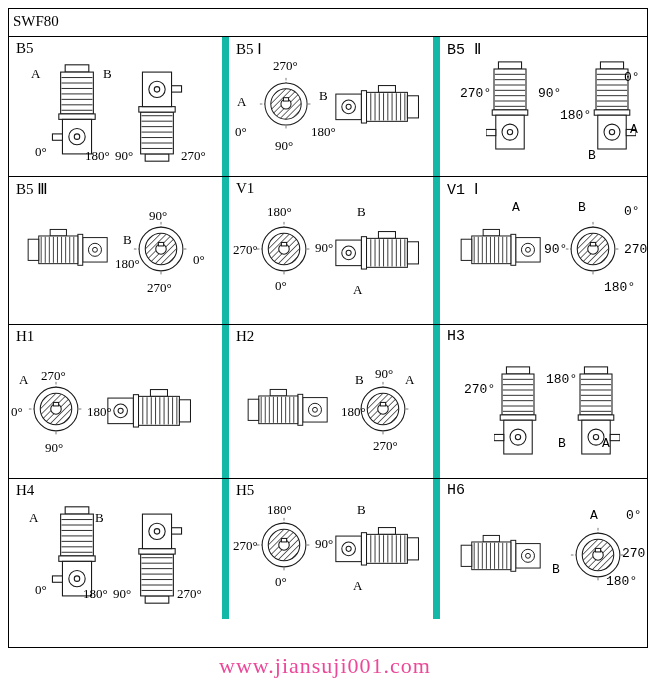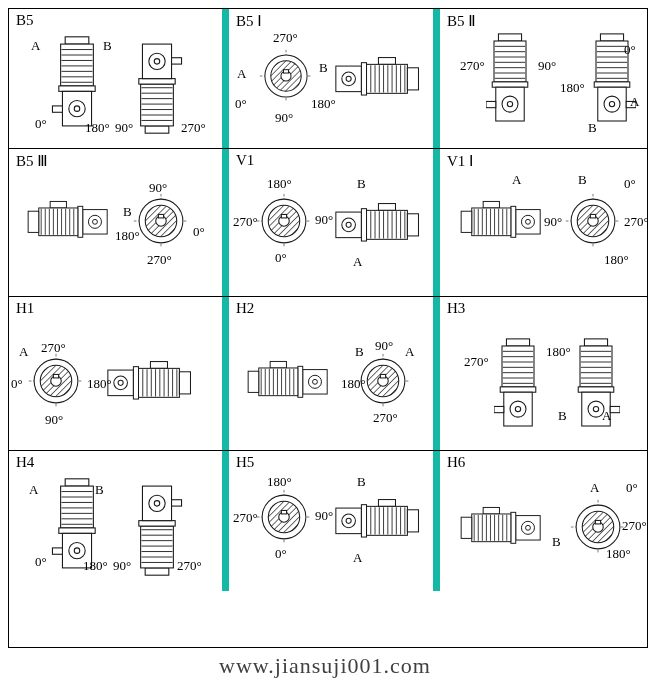--- a/index.html
+++ b/index.html
@@ -4,21 +4,21 @@
 <style>
   html,body{margin:0;padding:0;background:#fff;}
   .sheet{position:relative;width:650px;height:686px;background:#fff;
          font-family:"Liberation Serif",serif;color:#000;overflow:hidden;}
   .grid{position:absolute;left:8px;top:8px;width:640px;height:640px;
         border:1px solid #000;box-sizing:border-box;}
   .trow{display:flex;box-sizing:border-box;border-bottom:1px solid #000;}
   .trow.last{border-bottom:none;text-align:right;}
   .hcell{box-sizing:border-box;padding:4px 2px 0 4px;font-size:15px;width:100%;}
   .cell{position:relative;box-sizing:border-box;border-right:7px solid #14b8a6;overflow:hidden;height:100%;}
-  .cell.lastc{border-right:none;}
+  .cell.lastc{border-right:none;font-family:Liberation Mono, monospace;}
   .cell-label{position:absolute;left:7px;top:3px;font-size:15px;}
   .ann{position:absolute;font-size:13px;white-space:nowrap;line-height:1;}
   .draw{position:absolute;}
   .wm{position:absolute;left:0;right:0;top:653px;text-align:center;font-size:22px;letter-spacing:1px;}
   .fw{fill:#fff;stroke:#1a1a1a;stroke-width:1.2;}
   .ln{stroke:#1a1a1a;stroke-width:1;fill:none;}
   .dsh{stroke:#666;stroke-width:1;stroke-dasharray:3 2;fill:none;}
 </style>
 </head>
 <body>
@@ -71,20 +71,23 @@
       <circle class="fw" cx="27" cy="81" r="9"></circle>
         <circle class="fw" cx="27" cy="81" r="3"></circle>
       <rect class="fw" x="0" y="78" width="11" height="7"></rect>
     </g>
   </defs>
 </svg>
 
 <div class="sheet">
   <div class="grid">
 
+    <div class="trow" style="height:28px">
+      <div class="hcell">SWF80</div>
+    </div>
 
     <div class="trow" style="height:140px">
       <div class="cell" style="width:220px">
         <span class="cell-label">B5</span>
         <svg class="draw" style="left:42px;top:26px;width:52px;height:100px" viewBox="0 0 54 110">
             <use href="#sym-vmotor"></use>
           </svg>
         <svg class="draw" style="left:122px;top:26px;width:52px;height:100px;transform:rotate(180deg)" viewBox="0 0 54 110">
             <use href="#sym-vmotor"></use>
           </svg>
@@ -261,14 +264,14 @@
         <span class="ann" style="left:150px;top:30px">A</span>
         <span class="ann" style="left:186px;top:30px">0°</span>
         <span class="ann" style="left:112px;top:84px">B</span>
         <span class="ann" style="left:182px;top:68px">270°</span>
         <span class="ann" style="left:166px;top:96px">180°</span>
       </div>
     </div>
 
   </div>
 
-  <div class="wm" style="color: #404040;">www.jiansuji001.com</div>
+  <div class="wm" style="color: #ec4899;">www.jiansuji001.com</div>
 </div>
 
 </body></html>

